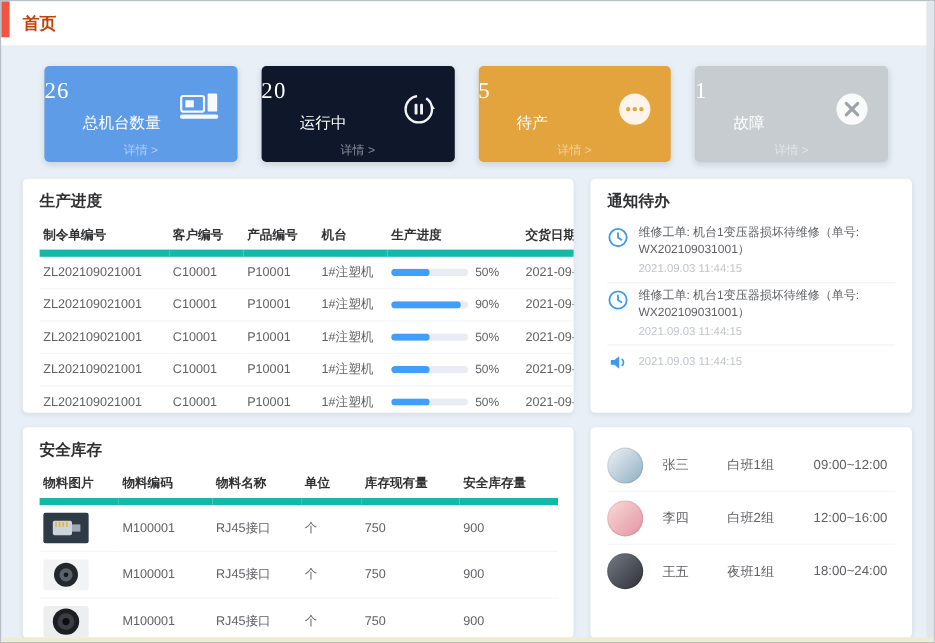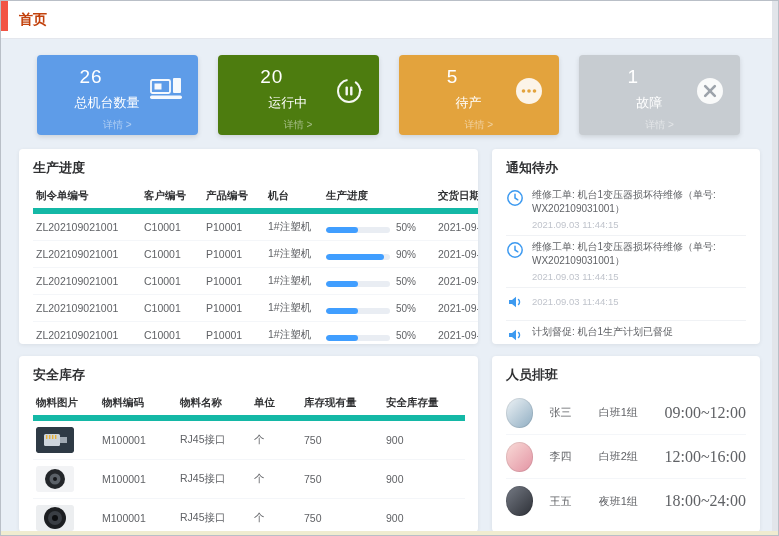--- a/index.html
+++ b/index.html
@@ -18,21 +18,21 @@
     height:38px; background:#ffffff; border-bottom:1px solid #e4e7ed;
     display:flex; align-items:center; padding-left:18px;
   }
   .topbar h1 { font-size:14px; font-weight:700; color:#c2410c; }
 
   .cards { display:flex; gap:20px; margin:16px 38px 14px 36px; }
   .card {
     flex:1; height:80px; border-radius:4px; position:relative;
     box-shadow:0 2px 5px rgba(0,0,0,.12); color:#fff; overflow:hidden;
   }
-  .card-left { width:108px; text-align:center; padding-top:11px; }
+  .card-left { width:108px; padding-top:11px;font-family:Liberation Serif, serif; }
   .card-num { font-size:19px; font-weight:500; letter-spacing:1px; }
   .card-label { font-size:13px; margin-top:6px;padding-left:32px; }
   .card-icon { position:absolute; right:16px; top:22px; opacity:.95; }
   .card-detail {
     position:absolute; bottom:3px; left:0; width:100%; text-align:center;
     font-size:10px; color:rgba(255,255,255,.5); cursor:pointer;
   }
 
   .content {
     margin:0 18px; display:grid;
@@ -47,42 +47,42 @@
 
   table.tbl { width:100%; border-collapse:collapse; table-layout:fixed; }
   .tbl th {
     font-size:10.5px; color:#303133; font-weight:700; text-align:left;
     padding:5px 3px; border-bottom:6px solid #14b8a6; white-space:nowrap;
   }
   .tbl td {
     font-size:10.5px; color:#606266; padding:6px 3px;
     border-bottom:1px solid #f4f6f9; white-space:nowrap; overflow:hidden;
   }
-  .prog { display:flex; align-items:flex-end; gap:6px; }
+  .prog { display:flex; align-items:center; gap:6px; }
   .prog-track { width:64px; height:6px; background:#e9edf3; border-radius:3px; overflow:hidden; }
   .prog-fill { height:100%; background:#409eff; border-radius:3px; }
   .prog-label { font-size:10px; color:#606266; }
 
   .notif-item { display:flex; gap:8px; padding:4px 0 5px 0; border-bottom:1px solid #f0f2f5; cursor:pointer; }
   .notif-item:last-child { border-bottom:none; }
   .notif-icon { flex:0 0 18px; padding-top:1px; }
   .notif-text { font-size:10px; color:#606266; line-height:1.35; }
   .notif-time { font-size:9.5px; color:#c0c4cc; margin-top:4px; }
 
   .photo { width:38px; height:26px; border-radius:2px; display:block; }
 
   .staff-row { display:flex; align-items:center; height:44px; border-bottom:1px solid #f4f6f9; }
   .staff-row:last-child { border-bottom:none; }
   .avatar { width:30px; height:30px; border-radius:50%; margin-right:16px; box-shadow:0 0 0 1px rgba(0,0,0,.08) inset; }
   .av-1 { background:linear-gradient(135deg,#eef3f6,#8fadc2); }
   .av-2 { background:linear-gradient(135deg,#f9dcd8,#e393a3); }
   .av-3 { background:linear-gradient(135deg,#767b85,#2c2f36); }
   .staff-name { width:54px; font-size:11px; color:#606266; }
   .staff-shift { width:72px; font-size:11px; color:#606266; }
-  .staff-time { font-size:16px; color:#606266;font-family:Liberation Serif, serif; }
+  .staff-time { font-size:11px; color:#606266; }
 </style>
 </head>
 <body>
 
 <div class="edge-left"></div>
 <div class="edge-right"></div>
 <div class="edge-bottom"></div>
 
 <header class="topbar">
   <h1>首页</h1>
@@ -99,21 +99,21 @@
       <svg viewBox="0 0 32 24" width="32" height="24">
         <rect x="1" y="3" width="19" height="13" rx="1.5" fill="none" stroke="#fff" stroke-width="1.8"></rect>
         <rect x="4.5" y="6.5" width="7" height="6" fill="#fff"></rect>
         <rect x="23" y="1" width="8" height="15" rx="1" fill="#fff"></rect>
         <rect x="0" y="18.5" width="32" height="3.5" rx="1.7" fill="#fff"></rect>
       </svg>
     </span>
     <div class="card-detail">详情 &gt;</div>
   </div>
 
-  <div class="card" style="background: #4d7c0f;">
+  <div class="card" style="background: #0f172a;">
     <div class="card-left">
       <div class="card-num">20</div>
       <div class="card-label">运行中</div>
     </div>
     <span class="card-icon">
       <svg viewBox="0 0 28 28" width="28" height="28">
         <circle cx="14" cy="14" r="11" fill="none" stroke="#fff" stroke-width="2" stroke-dasharray="50 8"></circle>
         <rect x="10.5" y="9.5" width="2.4" height="9" rx="1" fill="#fff"></rect>
         <rect x="15.1" y="9.5" width="2.4" height="9" rx="1" fill="#fff"></rect>
         <path d="M25.5 11 l2 2.6 -3.2 .4 z" fill="#fff"></path>
@@ -294,32 +294,20 @@
         <svg width="18" height="18" viewBox="0 0 18 18">
             <path d="M3 7 h3 l4-3.2 v10.4 L6 11 H3 z" fill="#3d9af0"></path>
             <path d="M12.5 6.5 a3.5 3.5 0 0 1 0 5" fill="none" stroke="#3d9af0" stroke-width="1.4" stroke-linecap="round"></path>
           </svg>
       </span>
       <div>
         <div class="notif-time">2021.09.03 11:44:15</div>
       </div>
     </div>
 
-    <div class="notif-item">
-      <span class="notif-icon">
-        <svg width="18" height="18" viewBox="0 0 18 18">
-            <path d="M3 7 h3 l4-3.2 v10.4 L6 11 H3 z" fill="#3d9af0"></path>
-            <path d="M12.5 6.5 a3.5 3.5 0 0 1 0 5" fill="none" stroke="#3d9af0" stroke-width="1.4" stroke-linecap="round"></path>
-          </svg>
-      </span>
-      <div>
-        <div class="notif-text">计划督促: 机台1生产计划已督促</div>
-        <div class="notif-time">2021.09.03 11:44:15</div>
-      </div>
-    </div>
   </section>
 
   <section class="panel">
     <div class="panel-title">安全库存</div>
     <table class="tbl">
       <colgroup>
           <col style="width:66px">
           <col style="width:78px">
           <col style="width:74px">
           <col style="width:50px">
@@ -385,21 +373,20 @@
           <td>RJ45接口</td>
           <td>个</td>
           <td>750</td>
           <td>900</td>
         </tr>
       </tbody>
     </table>
   </section>
 
   <section class="panel">
-    <div class="panel-title">人员排班</div>
 
     <div class="staff-row">
       <span class="avatar av-1"></span>
       <span class="staff-name">张三</span>
       <span class="staff-shift">白班1组</span>
       <span class="staff-time">09:00~12:00</span>
     </div>
     <div class="staff-row">
       <span class="avatar av-2"></span>
       <span class="staff-name">李四</span>

